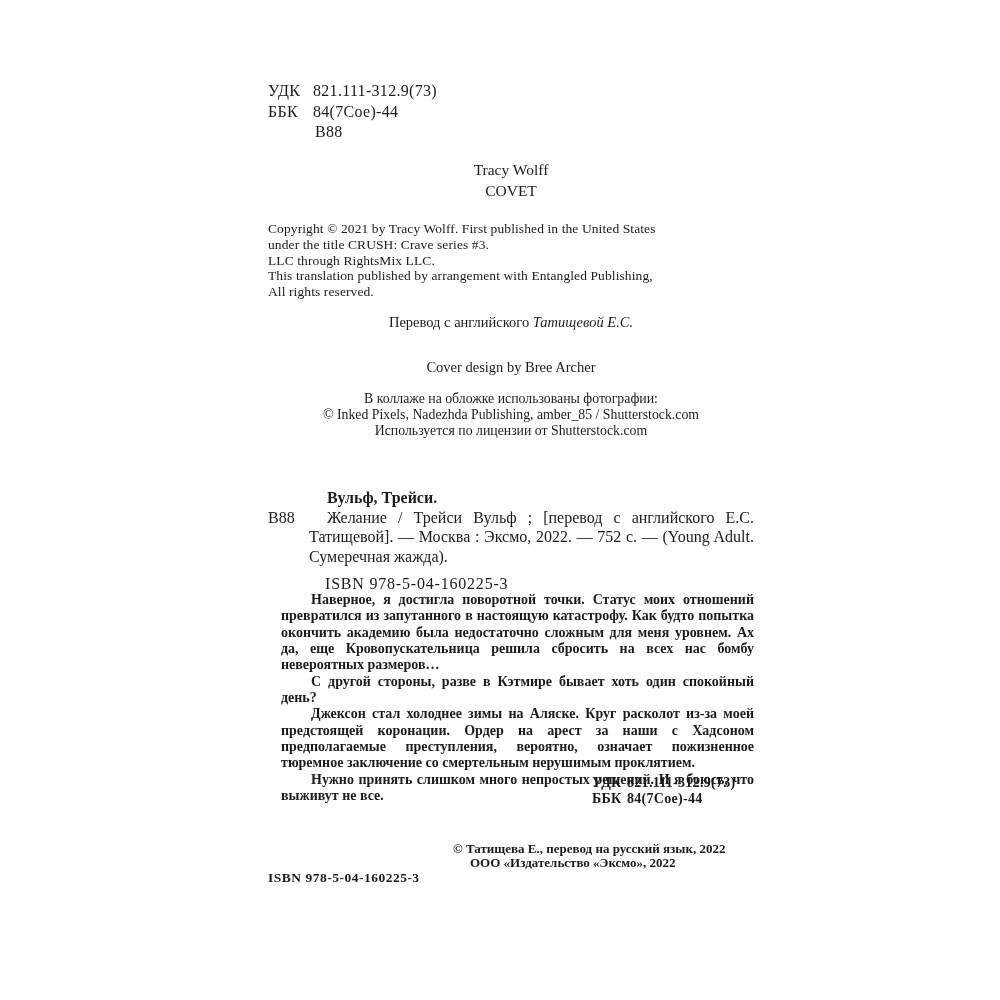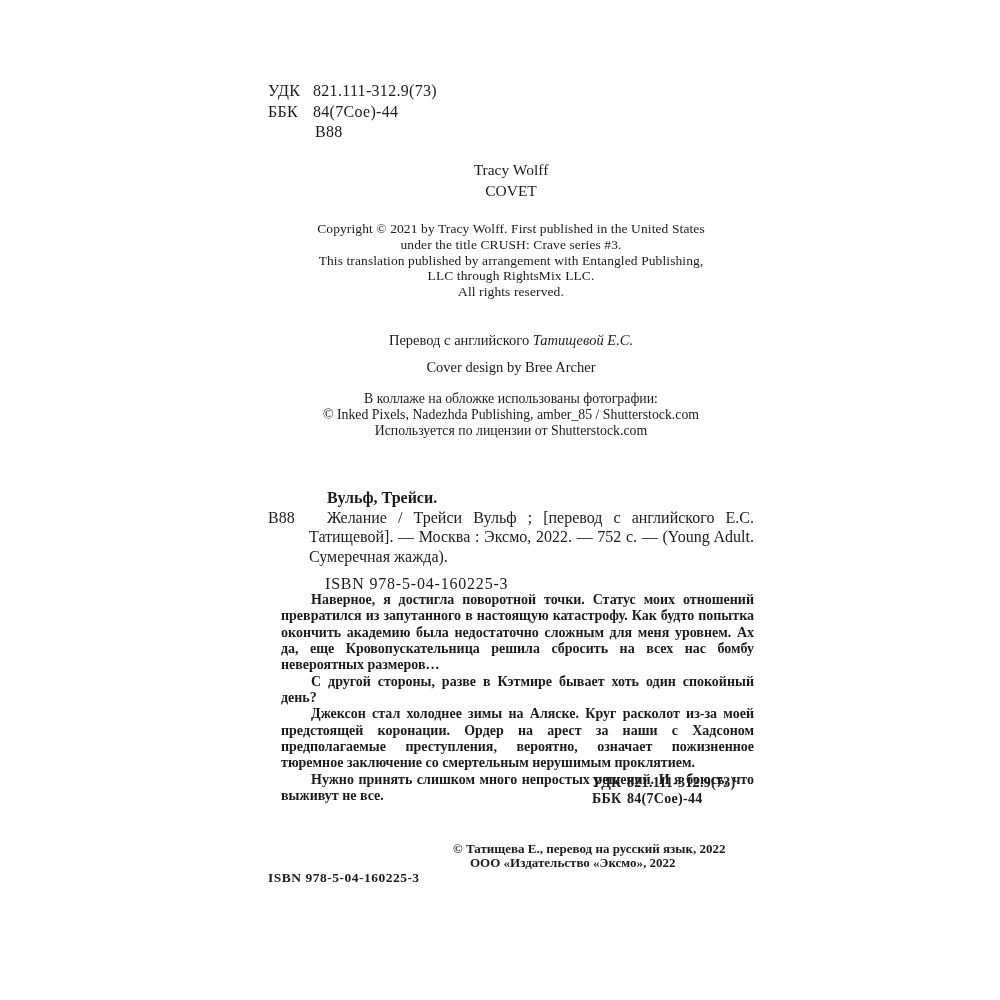--- a/index.html
+++ b/index.html
@@ -16,24 +16,24 @@
   
   .top-codes { top: 81px; font-size: 16px; line-height: 20.5px; letter-spacing: 0.3px; }
   .code-row { display: flex; }
   .code-lbl { width: 45px; flex: 0 0 45px; }
   .code-sign-row { margin-left: 47px; }
 
   
   .title-block { top: 159px; text-align: center; font-size: 15.5px; line-height: 21px; }
 
   
-  .copyright-block { top: 221px; text-align: center; font-size: 13.5px; line-height: 15.8px; letter-spacing: 0.1px; }
+  .copyright-block { top: 221px; text-align: left; font-size: 13.5px; line-height: 15.8px; letter-spacing: 0.1px; }
 
   
-  .translation-line { top: 332px; text-align: center; font-size: 14.5px; }
+  .translation-line { top: 314px; text-align: center; font-size: 14.5px; }
   .cover-line       { top: 359px; text-align: center; font-size: 14.5px; }
   .collage-block    { top: 391px; text-align: center; font-size: 13.8px; line-height: 15.8px; }
 
   
   .catalog { top: 488px; font-size: 16px; line-height: 19.6px; }
   .catalog-head  { margin-left: 41px; text-indent: 18px; font-weight: bold; }
   .catalog-sign  { position: absolute; left: 0; top: 20px; }
   .catalog-entry { margin: 0 0 8px 41px; text-indent: 18px; text-align: justify; }
   .catalog-isbn  { margin-left: 57px; margin-top: 2px; letter-spacing: 0.8px; }
 
@@ -72,22 +72,22 @@
   </div>
 
   <div class="col title-block">
     <div>Tracy Wolff</div>
     <div>COVET</div>
   </div>
 
   <div class="col copyright-block">
     <div>Copyright © 2021 by Tracy Wolff. First published in the United States</div>
     <div>under the title CRUSH: Crave series #3.</div>
+    <div>LLC through RightsMix LLC.</div>
     <div>This translation published by arrangement with Entangled Publishing,</div>
-    <div>LLC through RightsMix LLC.</div>
     <div>All rights reserved.</div>
   </div>
 
   <div class="col translation-line">
     <span>Перевод с английского </span><i>Татищевой Е.С.</i>
   </div>
 
   <div class="col cover-line">Cover design by Bree Archer</div>
 
   <div class="col collage-block">

